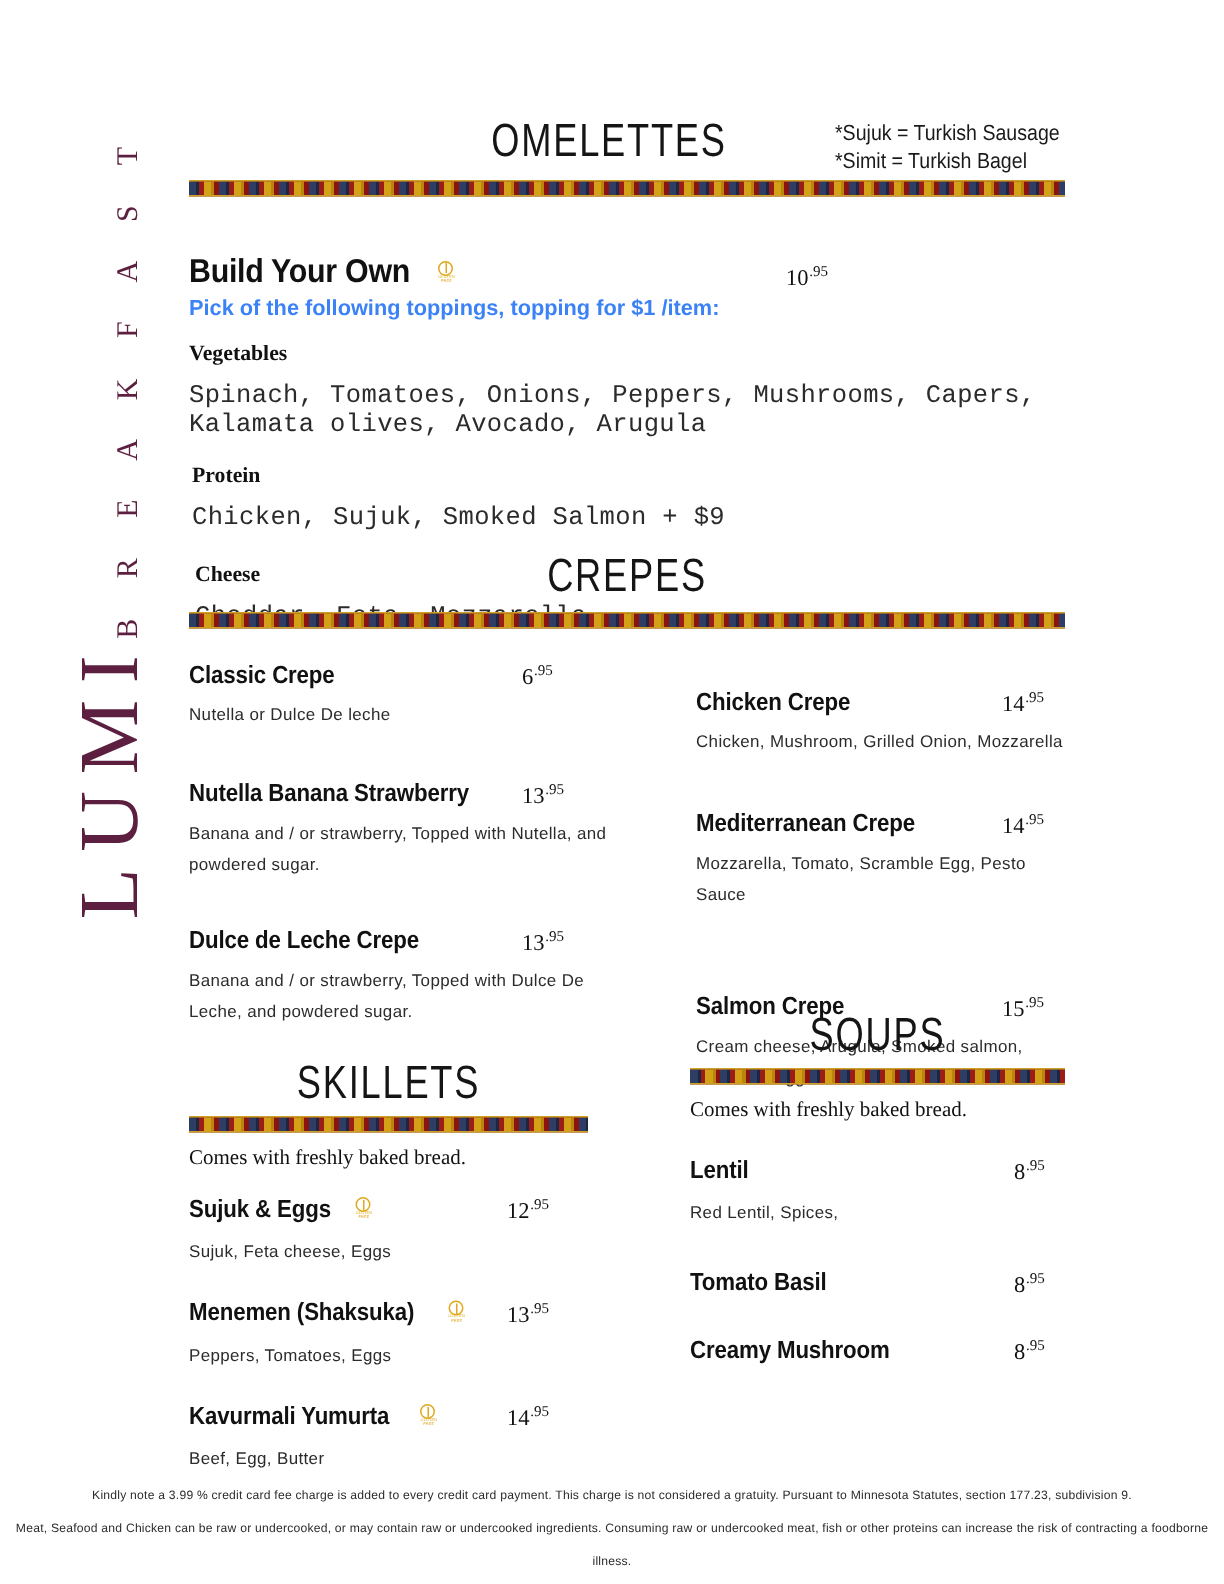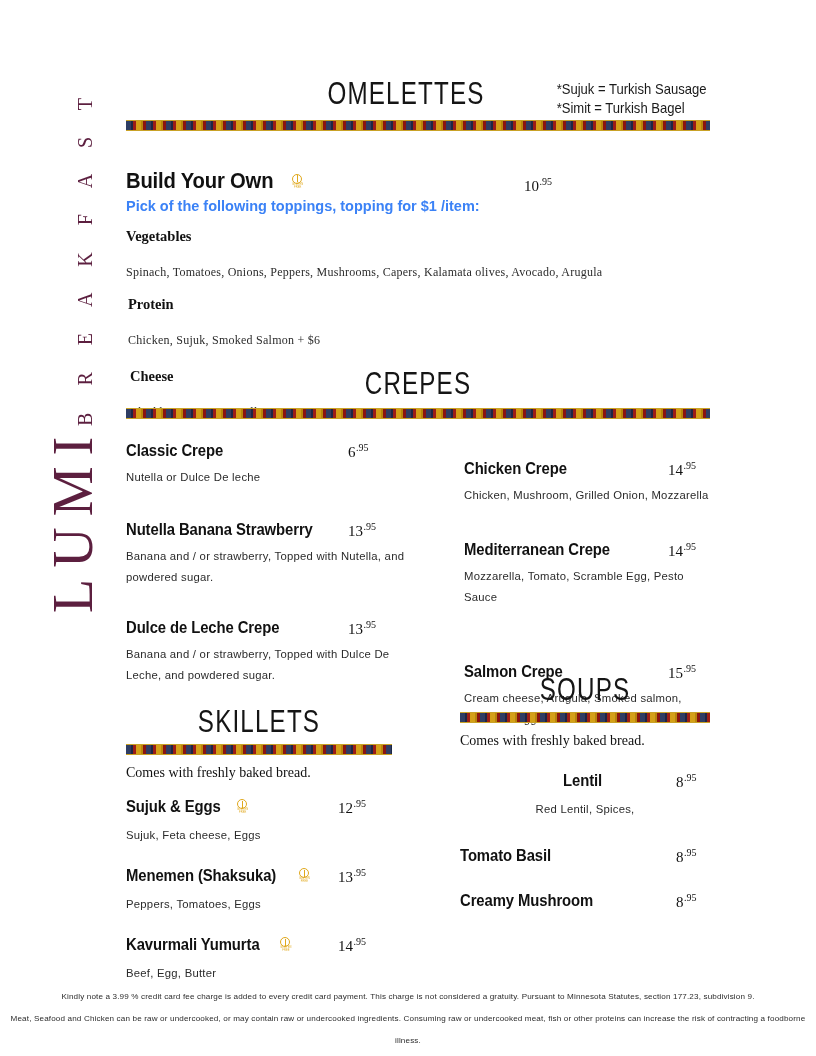--- a/index.html
+++ b/index.html
@@ -148,25 +148,25 @@
   .group {
     margin-top: 14px;
   }
   .group-name {
     font-family: "Liberation Serif", serif;
     font-weight: 700;
     font-size: 14.5px;
     color: #111;
   }
   .group-items {
-    font-family: Liberation Serif, serif;
+    font-family: Liberation Mono, monospace;
     font-weight: 300;
-    font-size: 12px;
+    font-size: 17px;
     color: #2b2b2b;
-    margin-top: 20px;
+    margin-top: 10px;
     letter-spacing: 0.25px;
   }
   #group-protein { margin-top: 16px; padding-left: 2px; }
   #group-cheese { margin-top: 20px; padding-left: 4px; }
 
   
   .gf-badge {
     display: inline-block;
     width: 13px;
     height: 15px;
@@ -343,21 +343,21 @@
     <span class="byo-price"><span>10</span><span class="cents">.95</span></span>
   </div>
   <div class="byo-sub">Pick of the following toppings, topping for $1 /item:</div>
 
   <div class="group" id="group-vegetables">
     <div class="group-name">Vegetables</div>
     <div class="group-items">Spinach, Tomatoes, Onions, Peppers, Mushrooms, Capers, Kalamata olives, Avocado, Arugula</div>
   </div>
   <div class="group" id="group-protein">
     <div class="group-name">Protein</div>
-    <div class="group-items">Chicken, Sujuk, Smoked Salmon + $6</div>
+    <div class="group-items">Chicken, Sujuk, Smoked Salmon + $9</div>
   </div>
   <div class="group" id="group-cheese">
     <div class="group-name">Cheese</div>
     <div class="group-items">Cheddar, Feta, Mozzarella</div>
   </div>
 </div>
 
 <div id="crepes-section">
   <div id="crepes-title" class="sec-title">CREPES</div>
   <div id="crepes-ribbon" class="ribbon"></div>
@@ -450,21 +450,21 @@
     </div>
   </div>
 </div>
 
 <div id="soups-section">
   <div class="sec-title">SOUPS</div>
   <div class="ribbon" style="margin-top:4px;"></div>
   <div class="sub-note">Comes with freshly baked bread.</div>
 
   <div class="lower-list" style="margin-top:22px;">
-    <div class="item" style="margin-bottom:26px;text-align:center;">
+    <div class="item" style="margin-bottom:26px;">
       <div class="item-head">
         <span class="item-name">Lentil</span>
         <span class="item-price" style="left:216px;"><span>8</span><span class="cents">.95</span></span>
       </div>
       <div class="item-desc">Red Lentil, Spices,</div>
     </div>
 
     <div class="item" style="margin-bottom:26px;">
       <div class="item-head">
         <span class="item-name">Tomato Basil</span>

